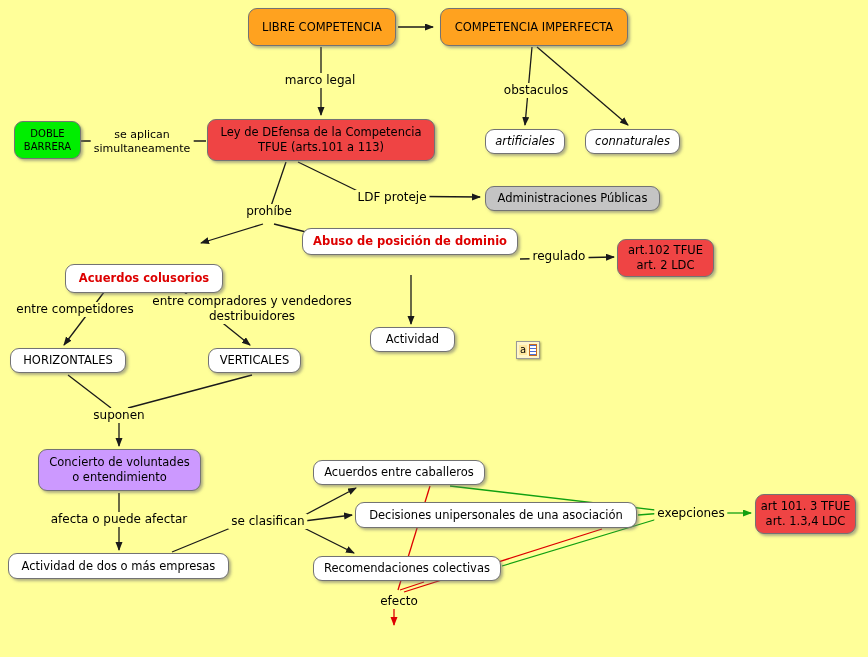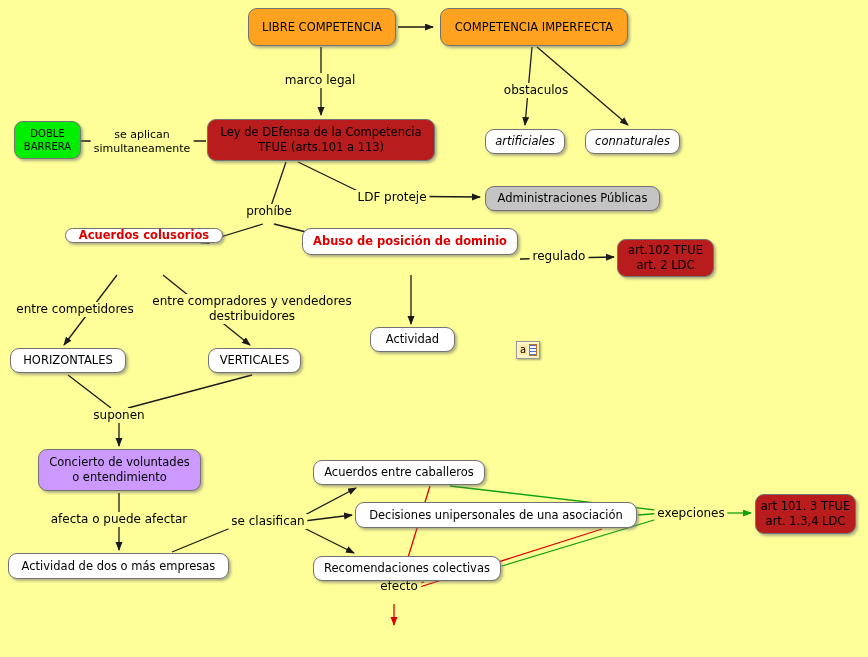--- a/index.html
+++ b/index.html
@@ -13,21 +13,21 @@
   .node {
     position:absolute; z-index:3;
     display:flex; align-items:center; justify-content:center;
     text-align:center; white-space:pre; line-height:1.3;
     background:#ffffff; color:#000;
     border:1px solid #737373; border-radius:9px;
     font-size:11.5px; padding:2px 4px;
     box-shadow:2px 2px 3px rgba(110,110,110,0.55);
   }
   .node.orange { background:#FFA21F; }
-  .node.palegreen { background:#b91c1c; }
+  .node.palegreen { background:#ef4444; }
   .node.brightgreen { background:#00EE00; font-size:10px;margin-left:11px; }
   .node.gray { background:#C4C4C4; }
   .node.purple { background:#CC99FF; }
   .node.redtext { color:#DD0000; font-weight:bold; }
   .node.italic { font-style:italic; }
   .lbl {
     position:absolute; z-index:2; transform:translateX(-50%);
     background:#FFFF99; color:#000;
     font-size:12px; text-align:center; white-space:pre;
     line-height:1.25; padding:0 3px;
@@ -111,32 +111,32 @@
   <div class="lbl" style="left:392px;top:190px">LDF proteje</div>
   <div class="lbl" style="left:269px;top:204px">prohíbe</div>
   <div class="lbl" style="left:559px;top:249px">regulado</div>
   <div class="lbl" style="left:75px;top:302px">entre competidores</div>
   <div class="lbl" style="left:252px;top:294px">entre compradores y vendedores
 destribuidores</div>
   <div class="lbl" style="left:119px;top:408px">suponen</div>
   <div class="lbl" style="left:119px;top:512px">afecta o puede afectar</div>
   <div class="lbl" style="left:268px;top:514px">se clasifican</div>
   <div class="lbl" style="left:691px;top:506px">exepciones</div>
-  <div class="lbl" style="left:399px;top:579px">efecto</div>
+  <div class="lbl" style="left:399px;top:594px">efecto</div>
 
   <div class="node orange" style="left:248px;top:8px;width:148px;height:38px">LIBRE COMPETENCIA</div>
   <div class="node orange" style="left:440px;top:8px;width:188px;height:38px">COMPETENCIA IMPERFECTA</div>
   <div class="node palegreen" style="left:207px;top:119px;width:228px;height:42px">Ley de DEfensa de la Competencia
 TFUE (arts.101 a 113)</div>
   <div class="node brightgreen" style="left:3px;top:121px;width:67px;height:38px">DOBLE
 BARRERA</div>
   <div class="node italic" style="left:485px;top:129px;width:80px;height:25px">artificiales</div>
   <div class="node italic" style="left:585px;top:129px;width:95px;height:25px">connaturales</div>
   <div class="node gray" style="left:485px;top:186px;width:175px;height:25px">Administraciones Públicas</div>
-  <div class="node redtext" style="left:65px;top:228px;width:158px;height:15px">Acuerdos colusorios</div>
+  <div class="node redtext" style="left:65px;top:264px;width:158px;height:29px">Acuerdos colusorios</div>
   <div class="node redtext" style="left:302px;top:228px;width:216px;height:27px">Abuso de posición de dominio</div>
   <div class="node palegreen" style="left:617px;top:239px;width:97px;height:38px">art.102 TFUE
 art. 2 LDC</div>
   <div class="node" style="left:10px;top:348px;width:116px;height:25px">HORIZONTALES</div>
   <div class="node" style="left:208px;top:348px;width:93px;height:25px">VERTICALES</div>
   <div class="node" style="left:370px;top:327px;width:85px;height:25px">Actividad</div>
   <div class="node purple" style="left:38px;top:449px;width:163px;height:42px">Concierto de voluntades
 o entendimiento</div>
   <div class="node" style="left:8px;top:553px;width:221px;height:26px">Actividad de dos o más empresas</div>
   <div class="node" style="left:313px;top:460px;width:172px;height:25px">Acuerdos entre caballeros</div>

